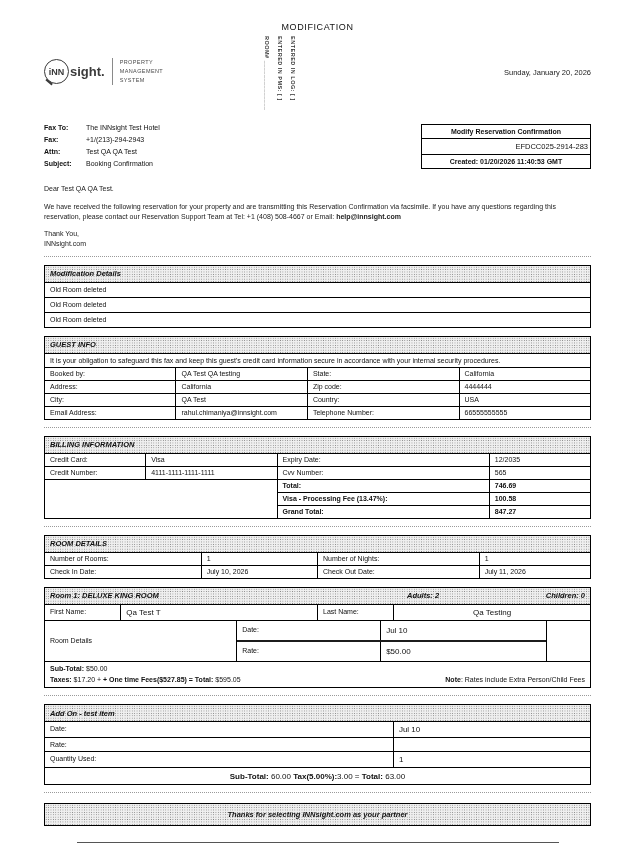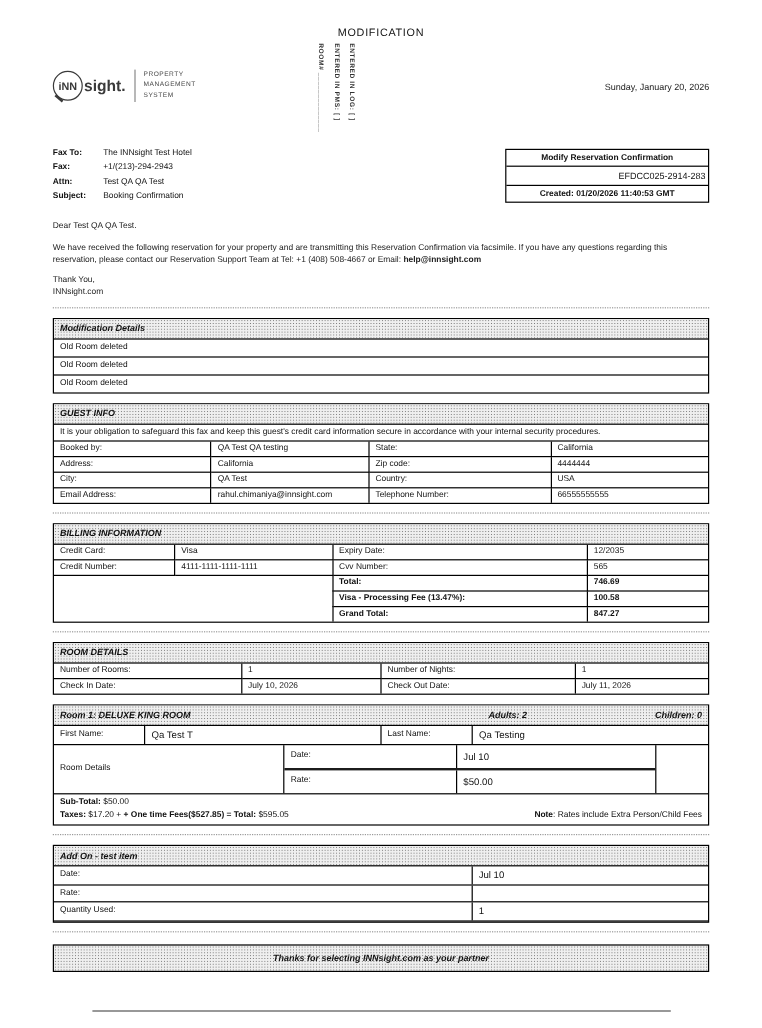--- a/index.html
+++ b/index.html
@@ -66,21 +66,21 @@
   
   .rh{display:flex;}
   .rh-title{flex:1;}
   .rh-adults{width:120px;}
   .rh-children{width:58px;text-align:right;}
   .frow{display:flex;border-bottom:1px solid #000;font-size:7px;}
   .frow>div{padding:3px 5px;}
   .fn-l{width:13%;border-right:1px solid #000;}
   .fn-v{width:37%;border-right:1px solid #000;font-size:8px;}
   .ln-l{width:13%;border-right:1px solid #000;}
-  .ln-v{width:37%;font-size:8px;}
+  .ln-v{width:37%;font-size:8px;text-align:center;}
   .rdrow{display:flex;font-size:7px;}
   .rd-name{width:34%;border-right:1px solid #000;display:flex;align-items:center;padding:0 5px;}
   .rd-mid{width:58%;display:flex;flex-direction:column;}
   .rd-line{display:flex;flex:1;}
   .rd-line.thick{border-bottom:2.6px solid #1c1c1c;}
   .rd-lbl{width:43%;border-right:1px solid #000;padding:5px 5px;}
   .rd-val{flex:1;padding:5px 5px;font-size:8px;}
   .rd-empty{width:8%;border-left:1px solid #000;}
   .strow{border-top:1px solid #000;display:flex;padding:2.5px 5px;font-size:7px;line-height:1.45;}
   .st-left{flex:1;}
@@ -306,20 +306,21 @@
         <div class="ao-l">Date:</div>
         <div class="ao-v">Jul 10</div>
       </div>
       <div class="aorow">
         <div class="ao-l">Rate:</div>
       </div>
       <div class="aorow">
         <div class="ao-l">Quantity Used:</div>
         <div class="ao-v">1</div>
       </div>
+      <div class="ao-total"><span class="b">Sub-Total:</span><span> 60.00 </span><span class="b">Tax(5.00%):</span><span>3.00 = </span><span class="b">Total:</span><span> 63.00</span></div>
     </div>
 
     <div class="dotsep"></div>
 
 
     <div class="thanks-banner hatch">Thanks for selecting INNsight.com as your partner</div>
 
   </div>
 
   <div class="footer">

